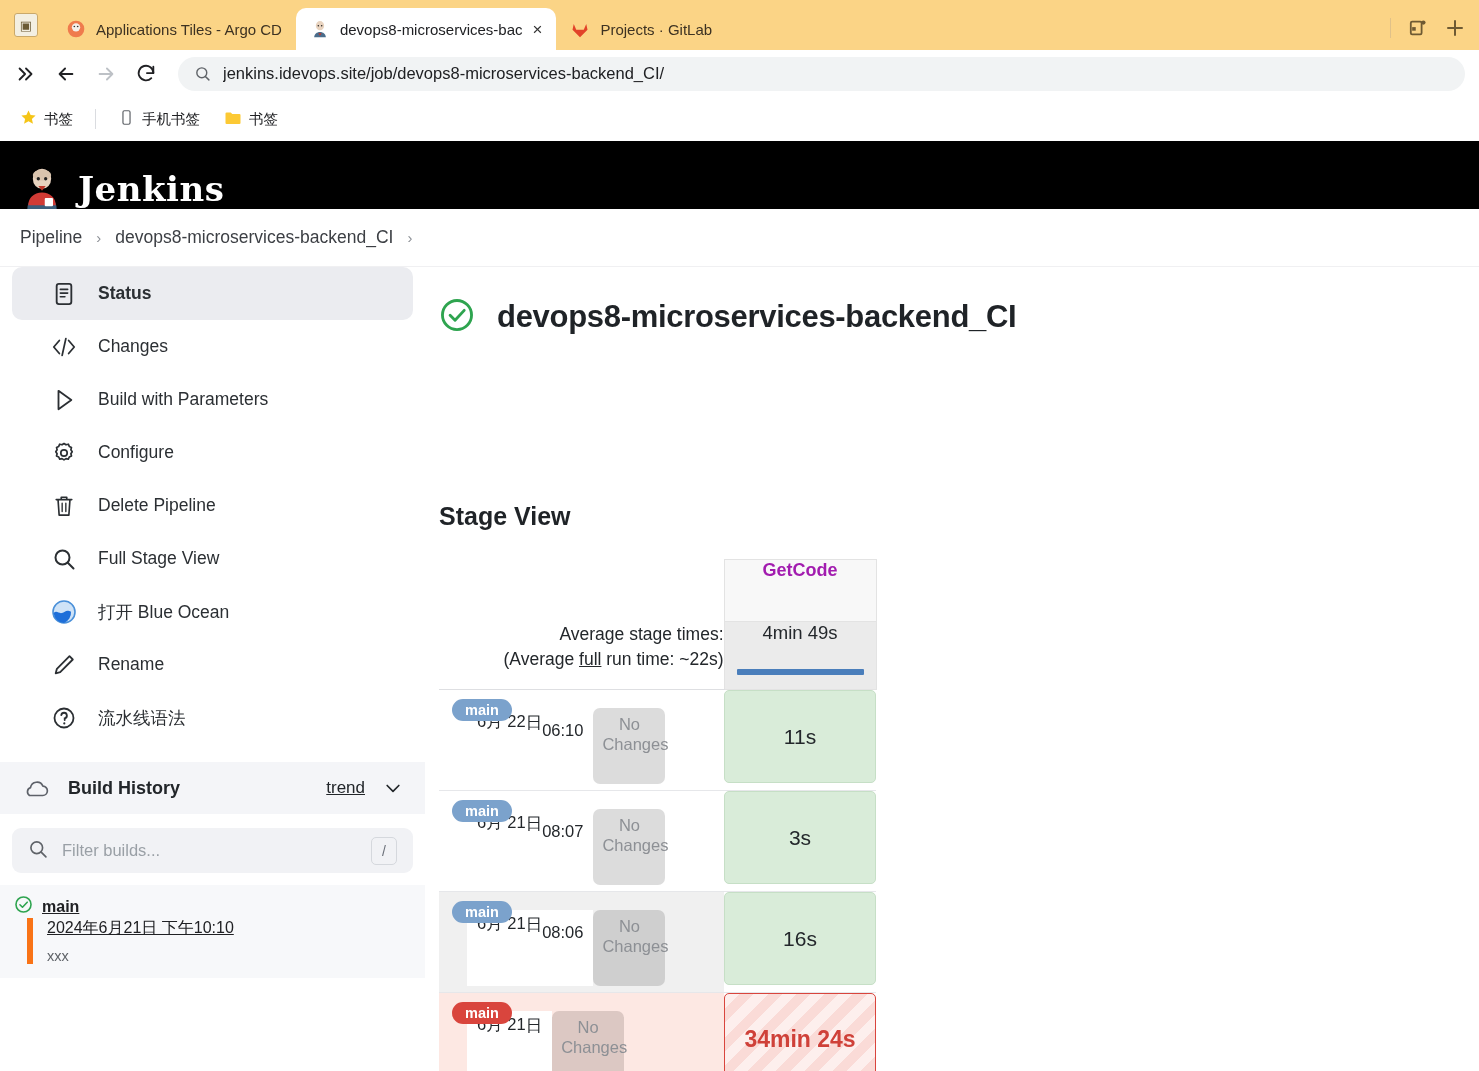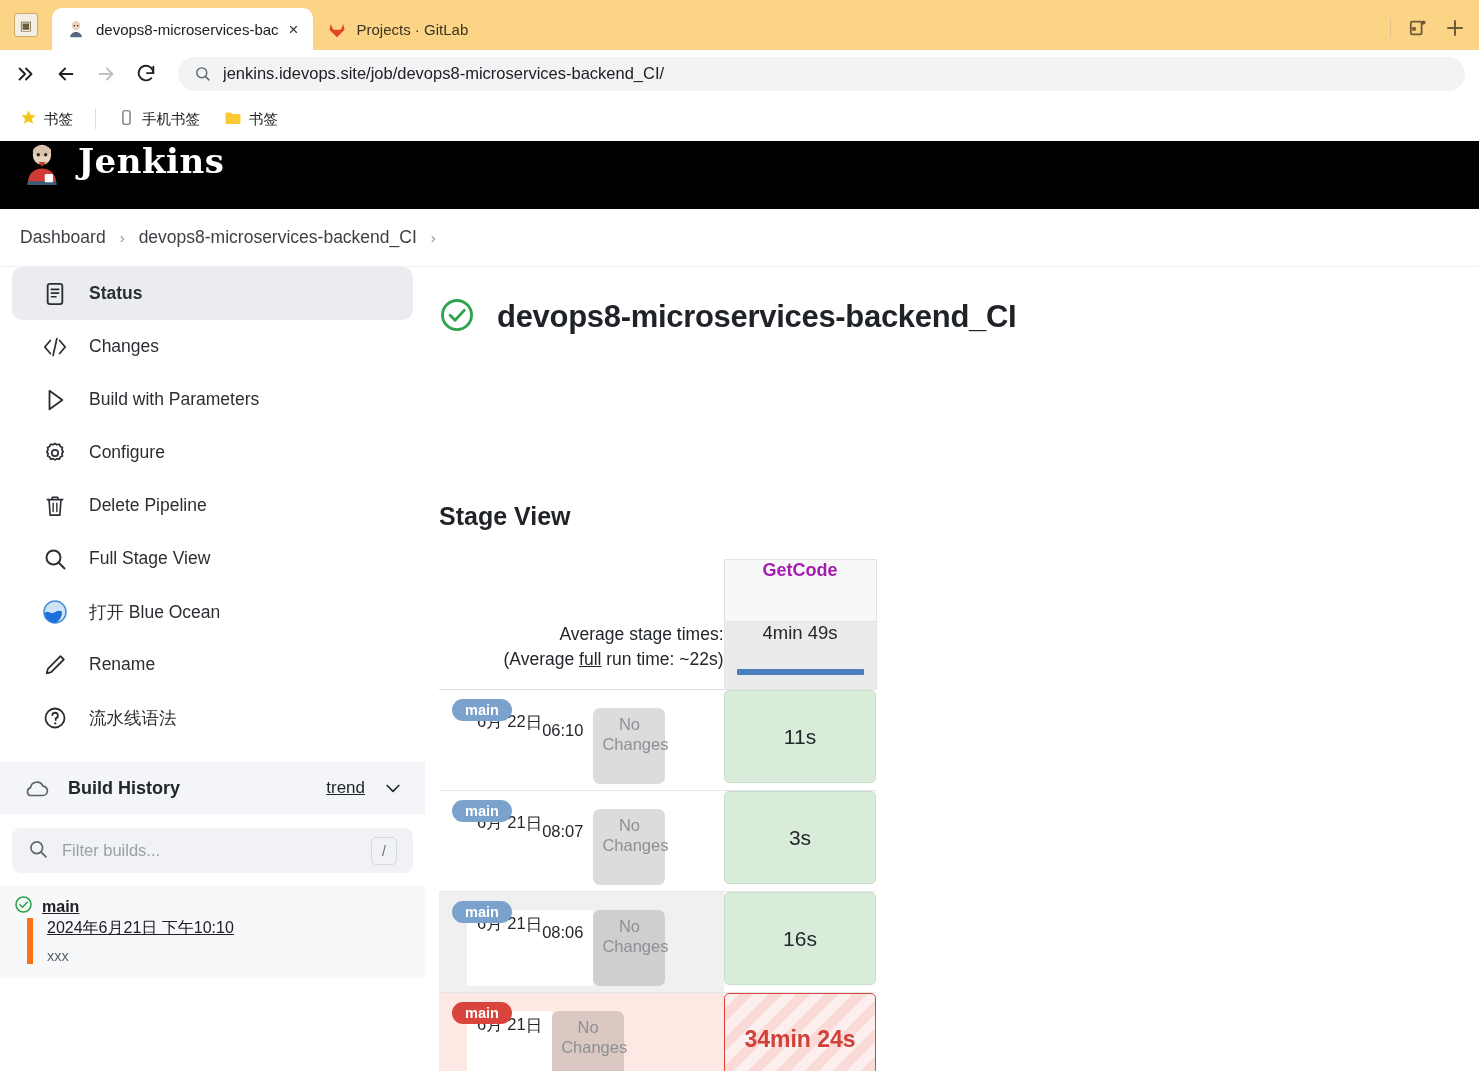--- a/index.html
+++ b/index.html
@@ -55,21 +55,21 @@
 
   .bookmark-bar {
     height: 44px; background: #fff; display: flex; align-items: center;
     padding: 0 14px; gap: 12px; font-size: 14.5px; color: #202124;
   }
   .bm-item { display: flex; align-items: center; gap: 7px; padding: 3px 6px; border-radius: 4px; cursor: pointer; white-space: nowrap; }
   .bm-sep { width: 1px; height: 20px; background: #dadce0; margin: 0 4px; }
 
   
   .jk-header {
-    height: 68px; background: #000; display: flex; align-items: flex-start;
+    height: 68px; background: #000; display: flex; align-items: flex-end;
     padding-left: 20px; gap: 14px;
   }
   .jk-logo { width: 44px; height: 44px; flex: none; }
   .jk-wordmark {
     color: #fff; font-family: "DejaVu Serif", serif; font-weight: bold;
     font-size: 34px; letter-spacing: 0.5px;
   }
 
   .breadcrumb {
     height: 58px; background: #fff; display: flex; align-items: center;
@@ -78,21 +78,21 @@
   }
   .crumb { cursor: pointer; }
   .crumb-sep { color: #8b8f95; font-size: 15px; }
 
   
   .page { display: flex; height: calc(1071px - 50px - 47px - 44px - 68px - 58px); }
 
   .sidebar { width: 425px; flex: none; background: #fff; position: relative; }
   .side-item {
     height: 53px; display: flex; align-items: center; gap: 20px;
-    padding: 0 29px; margin: 0 12px; border-radius: 10px;
+    padding: 0 38px; margin: 0 12px; border-radius: 10px;
     font-size: 17.5px; color: #2b2f33; cursor: pointer;
   }
   .side-item.active { background: #ebecf0; font-weight: bold; }
   .side-ico { width: 28px; height: 28px; flex: none; display: flex; align-items: center; justify-content: center; color: #2b2f33; }
 
   .bh-header {
     margin-top: 18px; height: 52px; background: #f4f5f8;
     display: flex; align-items: center; padding: 0 22px; gap: 18px;
   }
   .bh-title { font-size: 18px; font-weight: bold; color: #22262a; flex: 1; }
@@ -204,20 +204,29 @@
     background-image: repeating-linear-gradient(
       -45deg, rgba(255,255,255,0.55) 0 10px, rgba(255,255,255,0) 10px 20px);
   }
 </style>
 </head>
 <body>
 
 <div class="browser-tabstrip">
   <div class="win-badge">▣</div>
 
+  <div class="tab">
+    <svg class="tab-favicon" viewBox="0 0 24 24">
+      <circle cx="12" cy="12" r="10" fill="#ef7b4d"></circle>
+      <circle cx="12" cy="10" r="5" fill="#f5f0ea"></circle>
+      <circle cx="10" cy="9" r="1" fill="#333"></circle>
+        <circle cx="14" cy="9" r="1" fill="#333"></circle>
+    </svg>
+    <span class="tab-title">Applications Tiles - Argo CD</span>
+  </div>
 
   <div class="tab active">
     <svg class="tab-favicon" viewBox="0 0 24 24">
       <ellipse cx="12" cy="8" rx="5" ry="5.5" fill="#e8d3bf"></ellipse>
       <path d="M5 22c0-4 3.2-6.5 7-6.5S19 18 19 22z" fill="#4a6d8c"></path>
       <circle cx="10" cy="8" r="0.9" fill="#222"></circle>
         <circle cx="14" cy="8" r="0.9" fill="#222"></circle>
       <path d="M10 17h4l-2 3z" fill="#c0392b"></path>
     </svg>
     <span class="tab-title">devops8-microservices-bac</span>
@@ -316,21 +325,21 @@
     <ellipse cx="24" cy="11" rx="10" ry="6" fill="#d9c3ad"></ellipse>
     <circle cx="20" cy="15" r="1.8" fill="#222"></circle>
       <circle cx="28" cy="15" r="1.8" fill="#222"></circle>
     <path d="M20 23h8l-4 5z" fill="#c0392b"></path>
     <rect x="27" y="36" width="9" height="9" rx="1" fill="#fff"></rect>
   </svg>
   <span class="jk-wordmark">Jenkins</span>
 </div>
 
 <div class="breadcrumb">
-  <span class="crumb">Dashboard</span>
+  <span class="crumb">Pipeline</span>
   <span class="crumb-sep">›</span>
   <span class="crumb">devops8-microservices-backend_CI</span>
   <span class="crumb-sep">›</span>
 </div>
 
 <div class="page">
 
   <div class="sidebar">
 
     <div class="side-item active">

